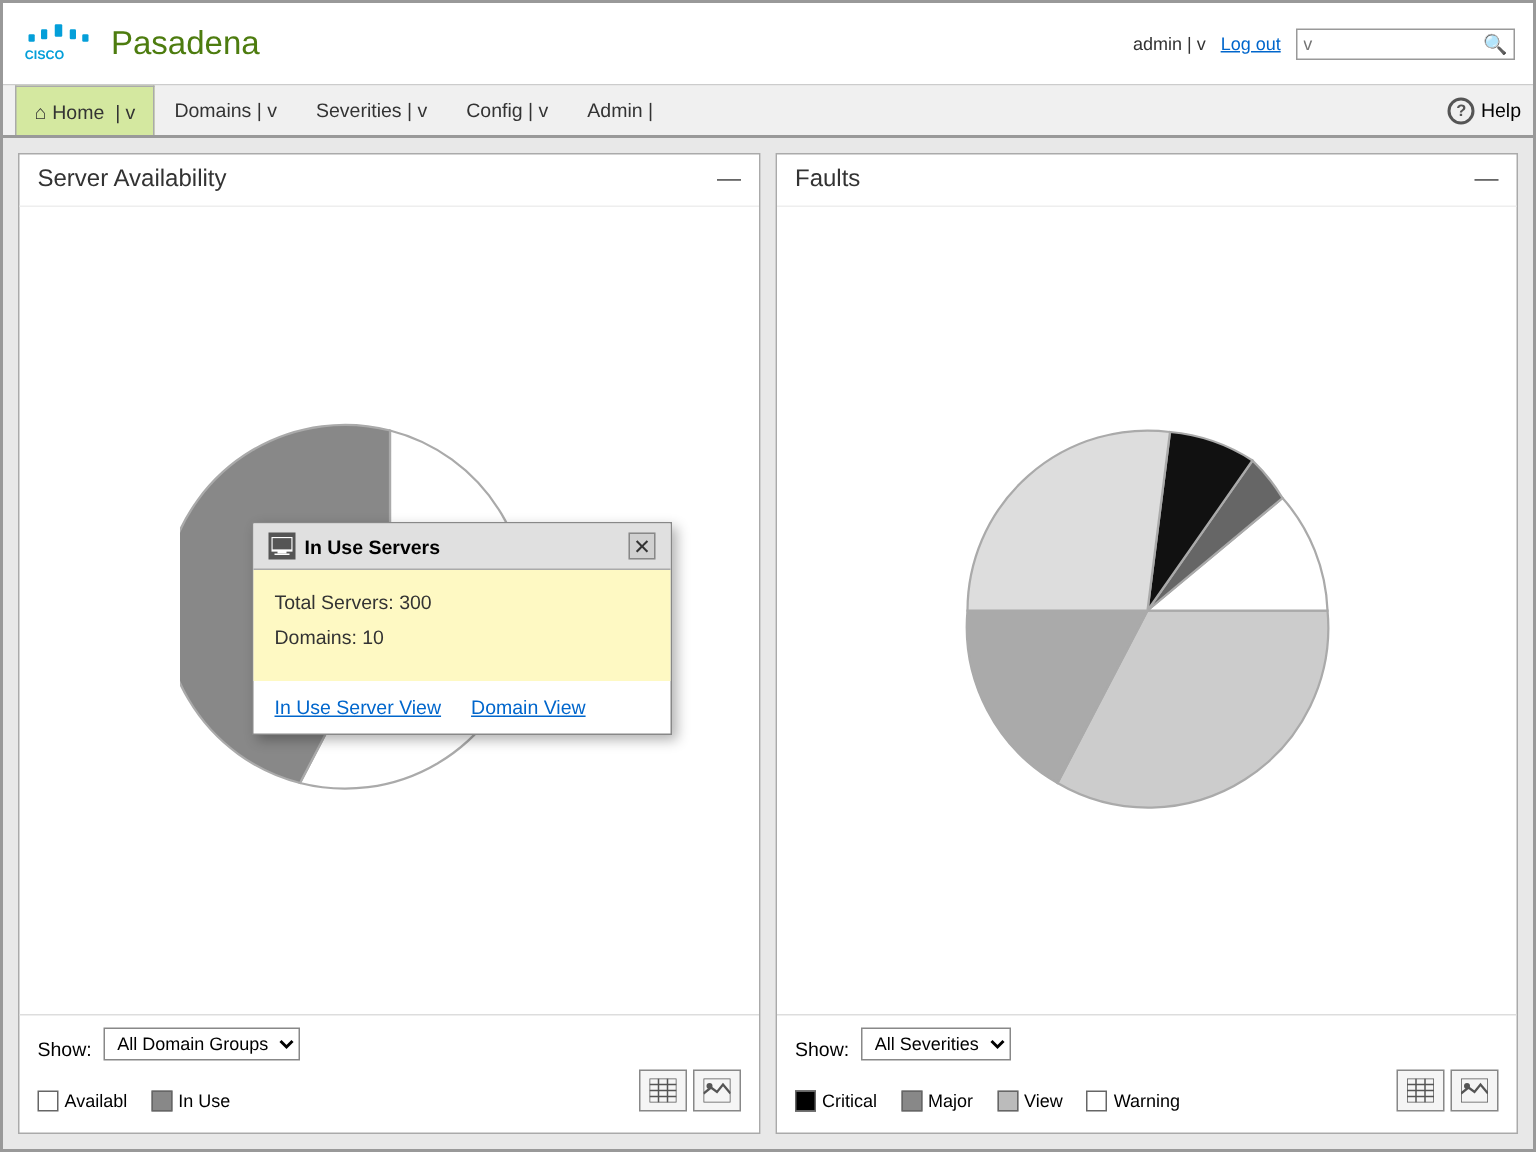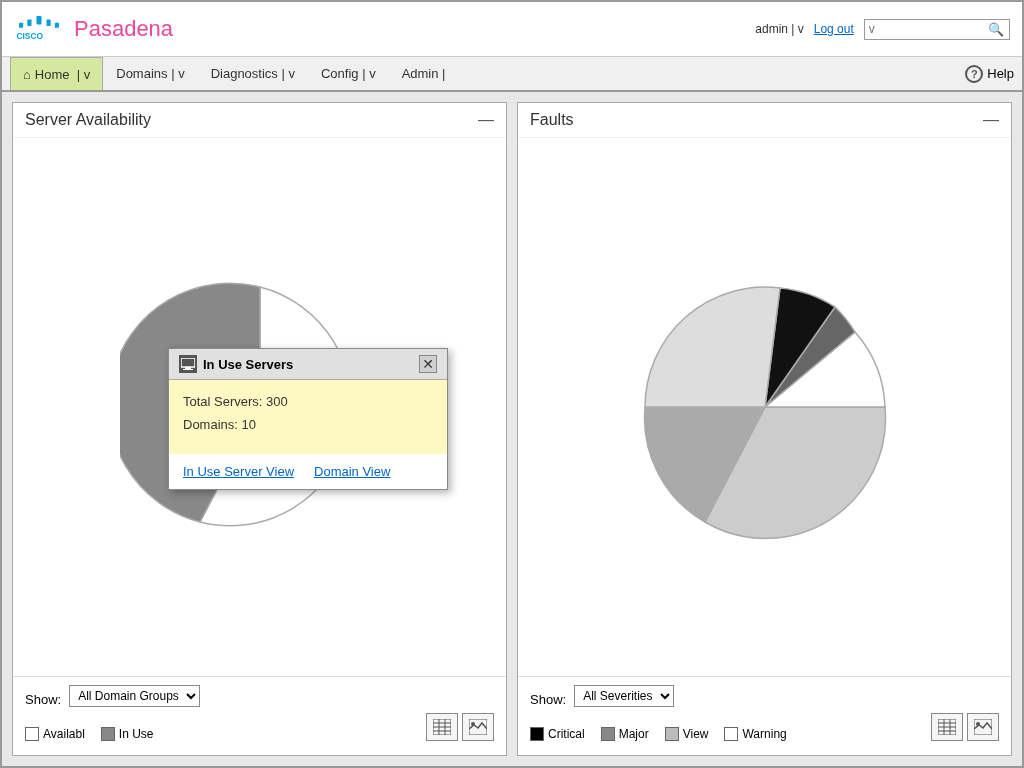--- a/index.html
+++ b/index.html
@@ -35,21 +35,21 @@
       align-items: center;
       gap: 10px;
     }
     #cisco-logo {
       width: 50px;
       height: 30px;
     }
     #app-title {
       font-size: 22px;
       font-weight: normal;
-      color: #ec4899;
+      color: #4d7c0f;
     }
     #header-right {
       display: flex;
       align-items: center;
       gap: 10px;
     }
     #admin-label { color: #333; font-size: 12px; }
     #logout-btn {
       color: #0066cc;
       text-decoration: underline;
@@ -350,21 +350,21 @@
       </div>
     </div>
   </div>
 
   <div id="nav">
     <div class="nav-item active">
       <span class="nav-home-icon">⌂</span>
       Home &nbsp;| v
     </div>
     <div class="nav-item">Domains | v</div>
-    <div class="nav-item">Diagnostics | v</div>
+    <div class="nav-item">Severities | v</div>
     <div class="nav-item">Config | v</div>
     <div class="nav-item">Admin |</div>
     <div id="help-btn">
       <div id="help-circle">?</div>
       <span>Help</span>
     </div>
   </div>
 
   <div id="main-content">
 

